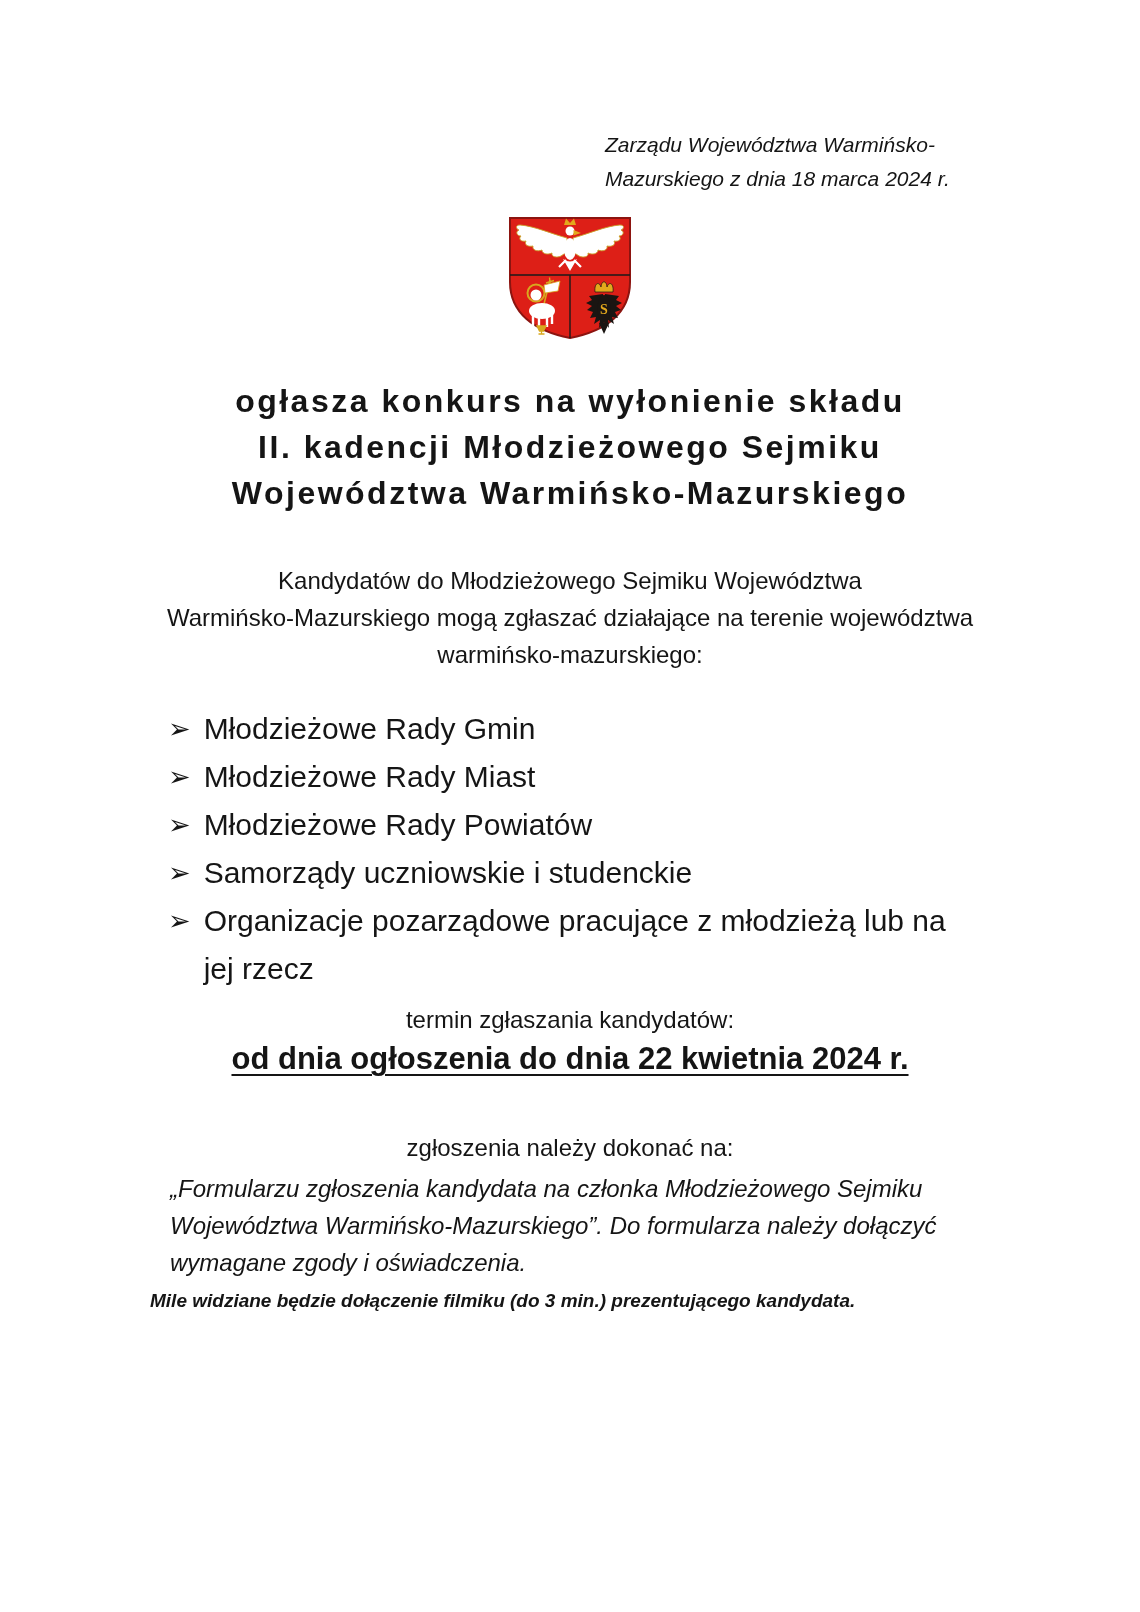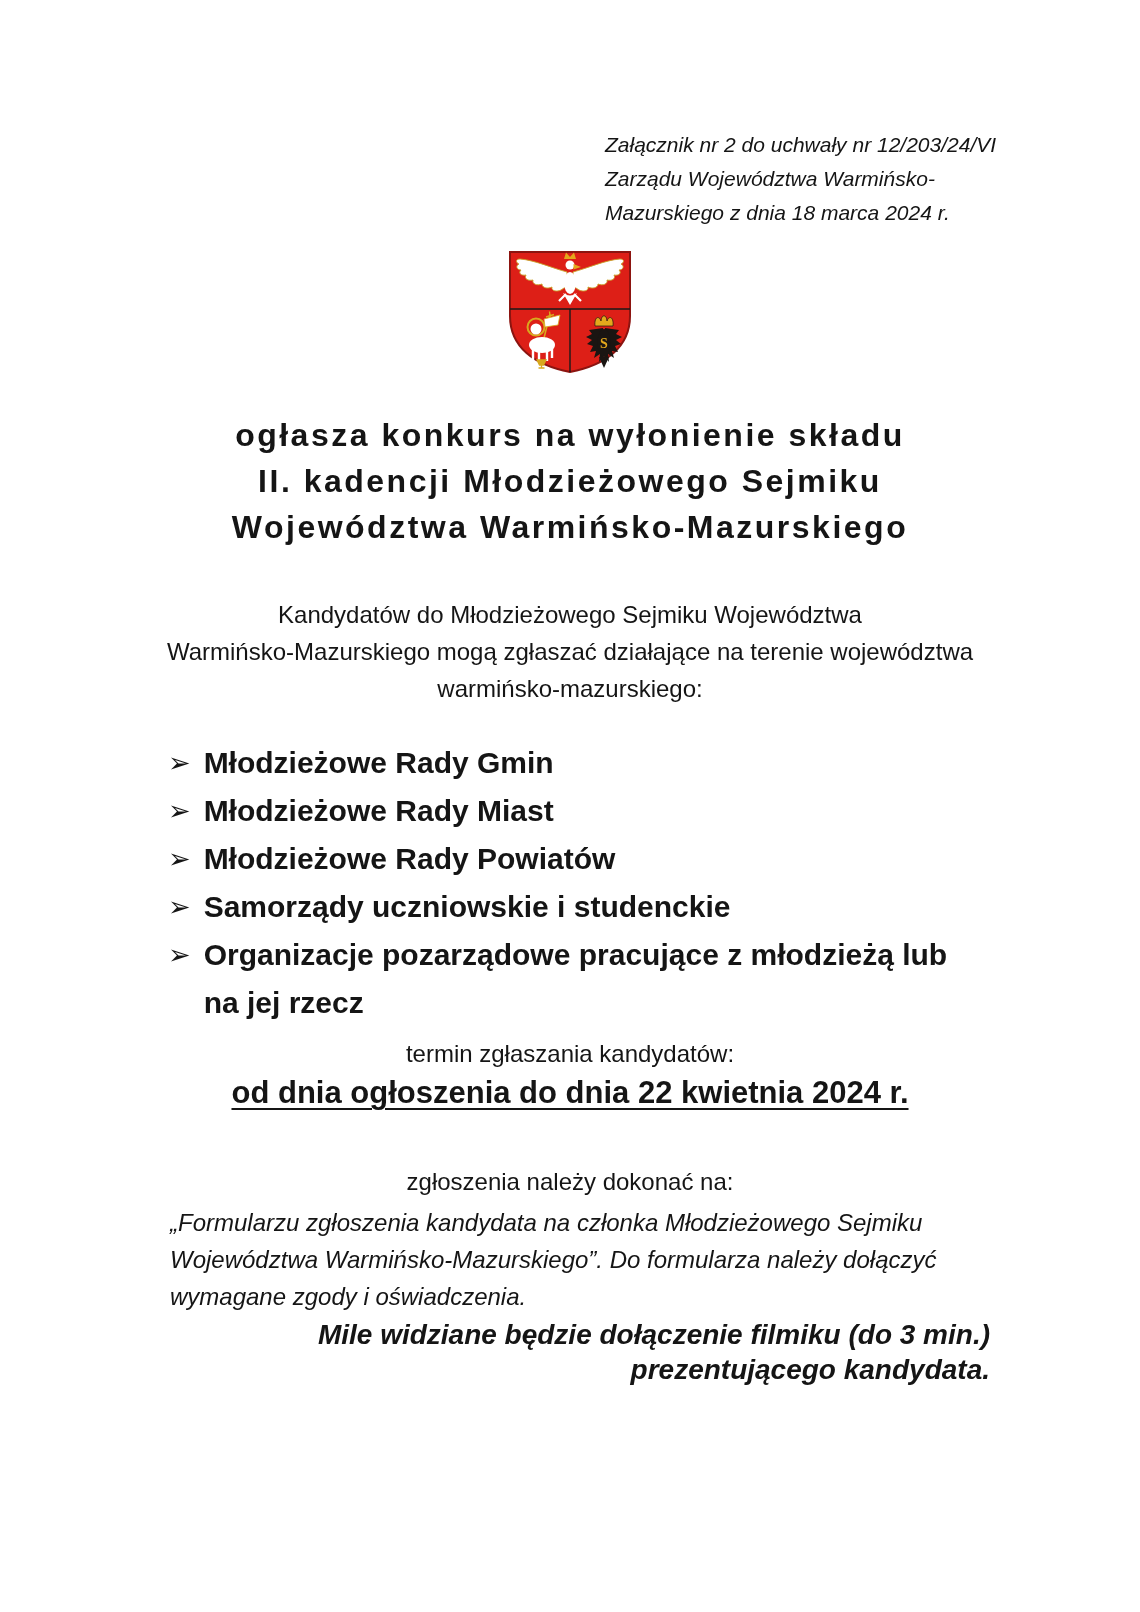--- a/index.html
+++ b/index.html
@@ -54,21 +54,21 @@
   .candidate-list { margin-top: 32px; padding-left: 18px; }
   .list-item { display: flex; align-items: flex-start; line-height: 48px; }
   .bullet {
     font-size: 27px;
     line-height: 48px;
     margin-right: 13px;
     flex: 0 0 auto;
   }
   .item-text {
     font-size: 30px;
-    font-weight: bold;
+    font-weight: normal;
     line-height: 48px;
     max-width: 770px;
   }
 
   .deadline-label { margin-top: 12px; text-align: center; font-size: 24px; line-height: 30px; }
   .deadline-value {
     margin-top: 6px;
     text-align: center;
     font-size: 31px;
     font-weight: bold;
@@ -82,34 +82,33 @@
     margin: 7px auto 0;
     max-width: 800px;
     text-align: left;
     font-style: italic;
     font-size: 24px;
     line-height: 37px;
   }
   .video-note {
     margin: 2px auto 0;
     max-width: 840px;
-    text-align: right;
+    text-align: left;
     font-style: italic;
     font-weight: bold;
-    font-size: 28px;
+    font-size: 19px;
     line-height: 35px;
   }
 </style>
 </head>
 <body>
 
 <div class="page">
 
   <div class="attachment-note">
-    <div>Załącznik nr 2 do uchwały nr  12/203/24/VI</div>
     <div>Zarządu Województwa Warmińsko-</div>
     <div>Mazurskiego z dnia 18 marca 2024 r.</div>
   </div>
 
   <div class="coa-row">
     <svg width="140" height="132" viewBox="0 0 140 132">
       <path d="M10,6 H130 V70 C130,101 106,119 70,126 C34,119 10,101 10,70 Z" stroke="#8c1410" stroke-width="2" fill="#dd1f17"></path>
       <path d="M10,63 H130 M70,63 V126" stroke="#1a1a1a" stroke-width="1.4" fill="none"></path>
 
       <g>

